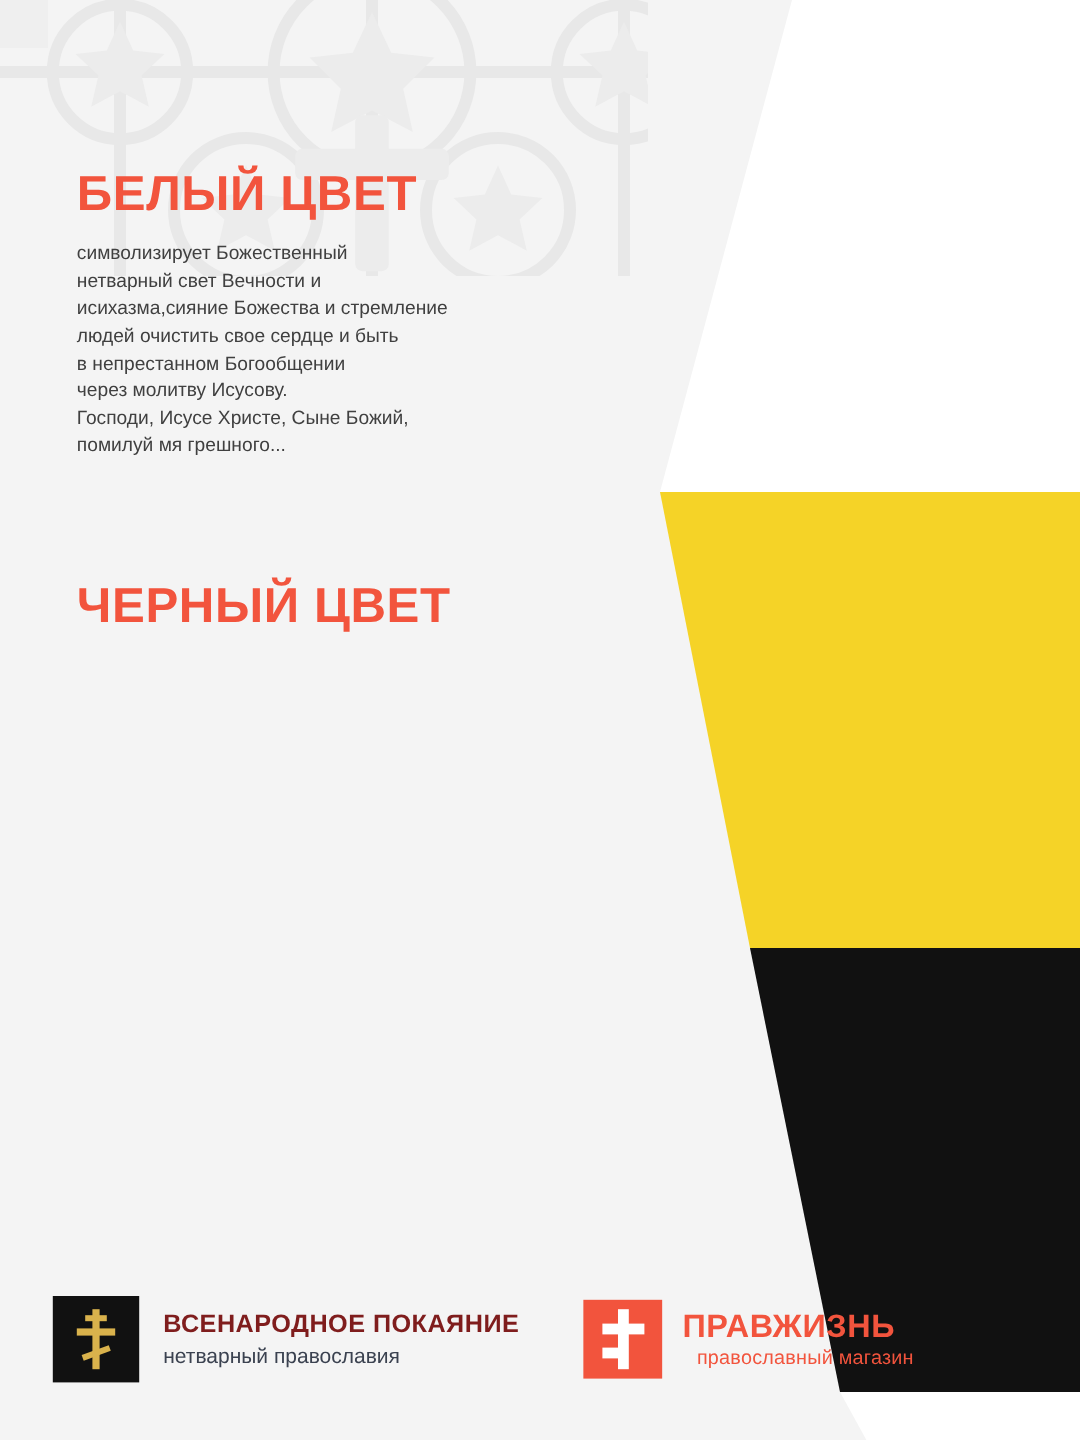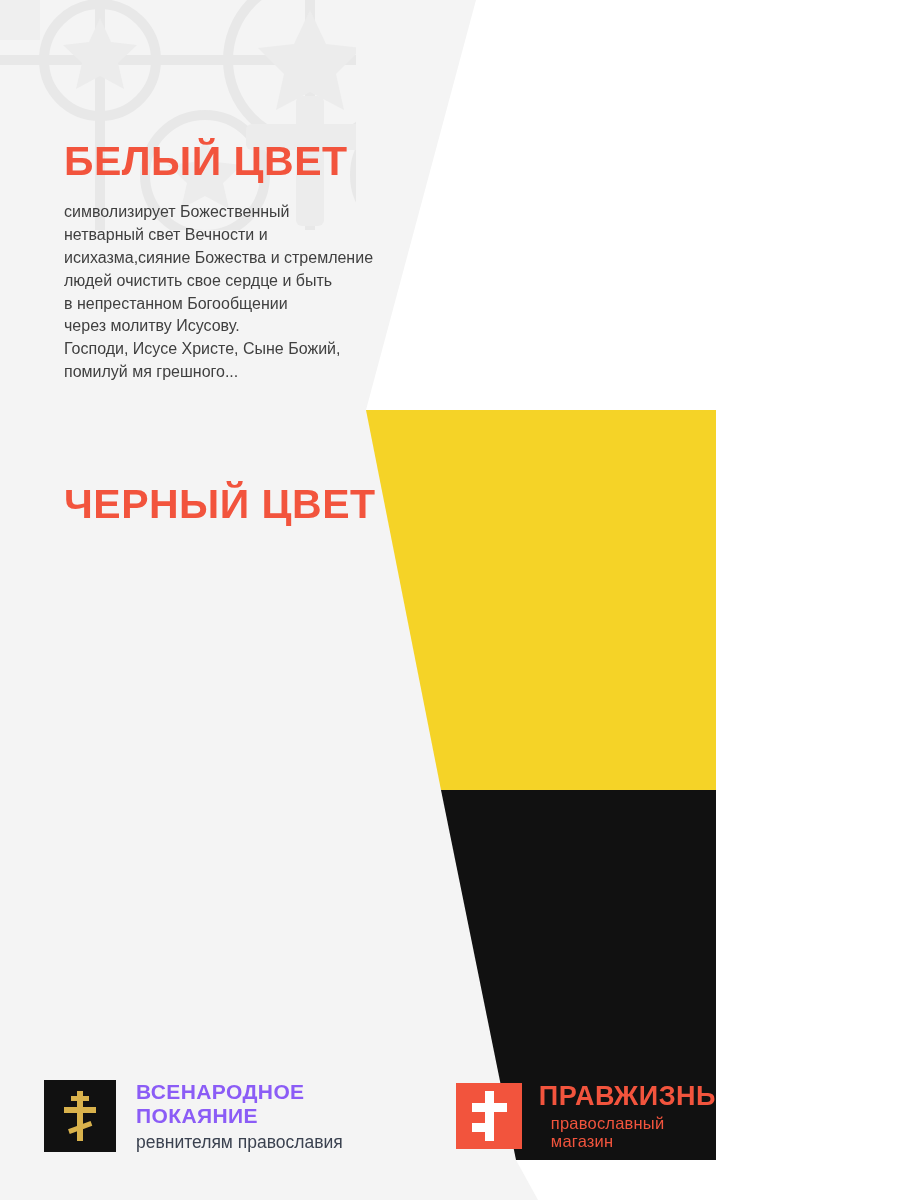--- a/index.html
+++ b/index.html
@@ -8,21 +8,21 @@
   }
   body {
     width: 900px;
     height: 1200px;
     font-family: "Liberation Sans", sans-serif;
     background: #ffffff;
     overflow: hidden;
   }
   .poster {
     position: relative;
-    width: 716px;
+    width: 900px;
     height: 1200px;
     background: #f4f4f4;
     overflow: hidden;
   }
 
   
   .ornament {
     position: absolute;
     left: 0;
     top: 0;
@@ -94,31 +94,31 @@
     justify-content: center;
     flex: none;
   }
   .brand-text {
     margin-left: 20px;
     line-height: 1.15;
   }
   .brand-title {
     font-size: 21px;
     font-weight: bold;
-    color: #8b5cf6;
+    color: #7f1d1d;
     letter-spacing: 0.4px;
   }
   .brand-sub {
     font-size: 17.5px;
     color: #3b4250;
     margin-top: 3px;
   }
   .brand2 {
     display: flex;
-    align-items: flex-start;
+    align-items: center;
     margin-left: 52px;
   }
   .brand2-mark {
     width: 68px;
     height: 68px;
     flex: none;
     display: flex;
     align-items: center;
     justify-content: center;
   }
@@ -209,21 +209,21 @@
           <g fill="#d9b24c">
             <rect x="19" y="4" width="6" height="50"></rect>
             <rect x="13" y="9" width="18" height="5"></rect>
             <rect x="6" y="20" width="32" height="6"></rect>
             <rect x="10" y="38" width="24" height="5" transform="rotate(-20 22 40)"></rect>
           </g>
         </svg>
       </div>
       <div class="brand-text">
         <div class="brand-title">ВСЕНАРОДНОЕ ПОКАЯНИЕ</div>
-        <div class="brand-sub">ревнителям православия</div>
+        <div class="brand-sub">нетварный православия</div>
       </div>
     </div>
 
     <div class="brand2">
       <div class="brand2-mark">
         <svg width="66" height="66" viewBox="0 0 66 66" xmlns="http://www.w3.org/2000/svg">
           <rect x="0" y="0" width="66" height="66" fill="#f2543d"></rect>
           <g fill="#ffffff">
             <rect x="29" y="8" width="9" height="50"></rect>
             <rect x="16" y="20" width="35" height="9"></rect>

